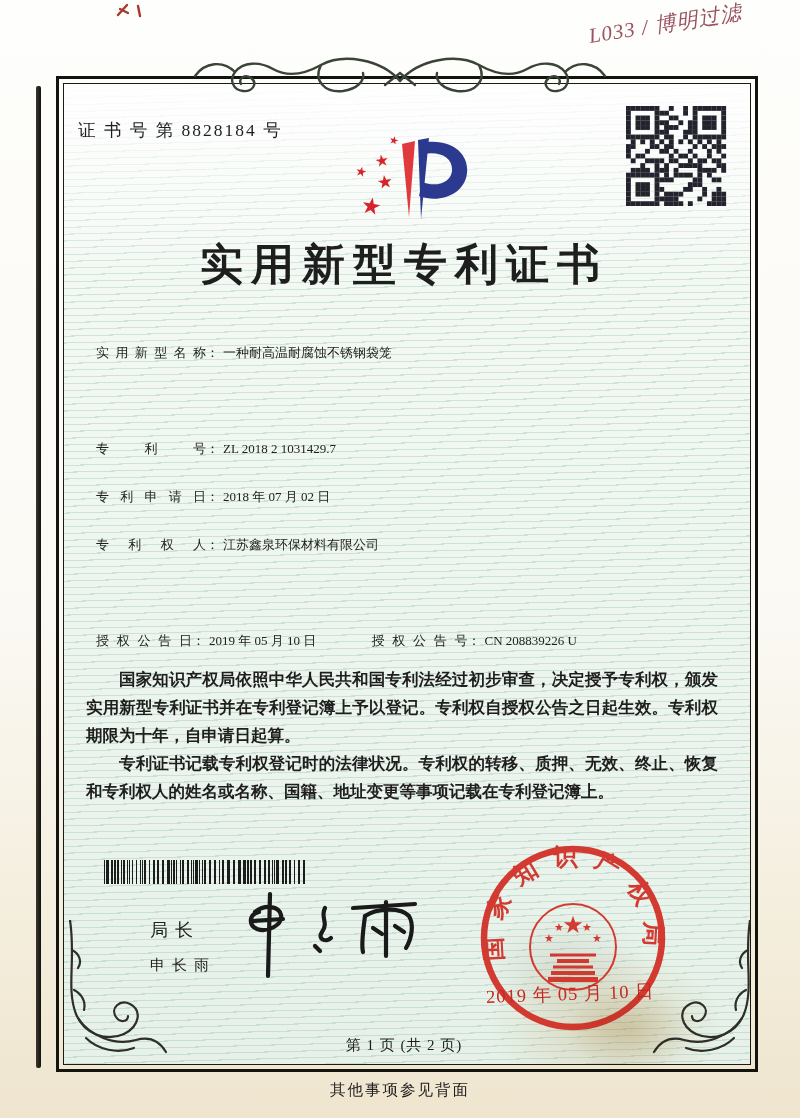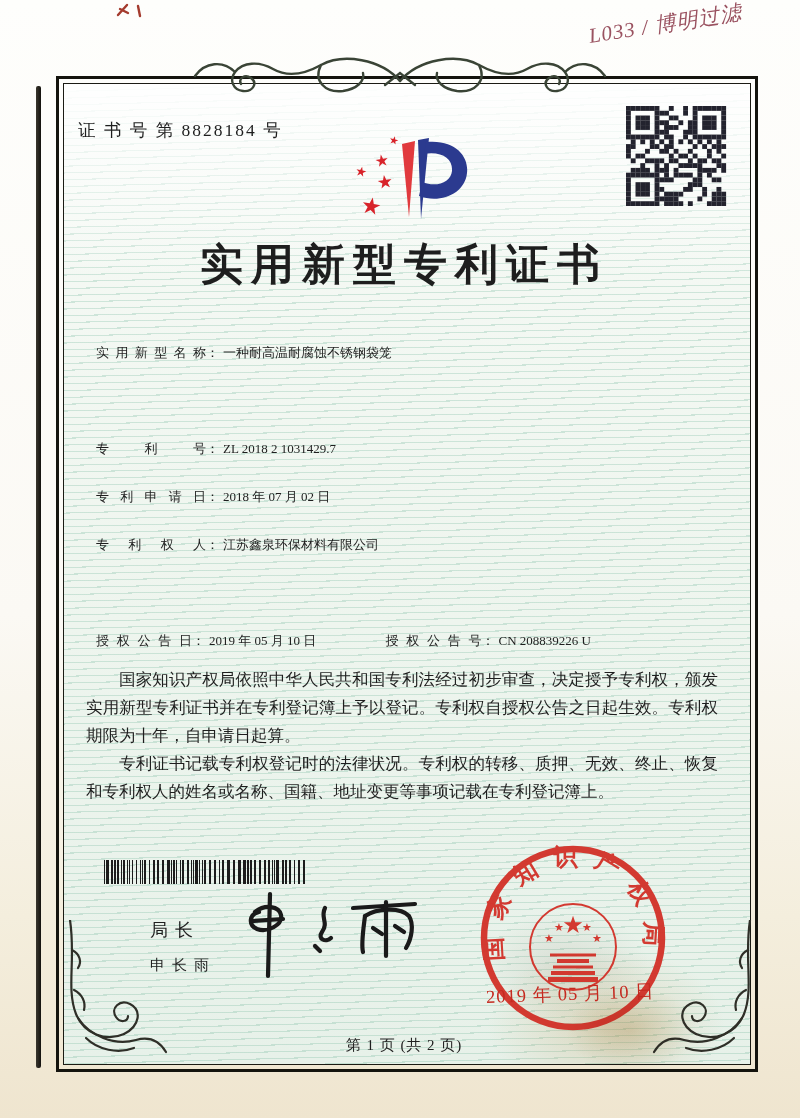--- a/index.html
+++ b/index.html
@@ -27,24 +27,24 @@
 
   .certno{left:78px;top:118px;font-size:17.5px;letter-spacing:2px;z-index:5;}
 
   .title{left:56px;top:236px;width:696px;text-align:center;font-size:43px;font-weight:bold;
     letter-spacing:8px;z-index:5;}
 
   .field{left:96px;width:640px;font-size:13px;z-index:5;white-space:nowrap;}
   .flabel{display:inline-block;width:110px;text-align:justify;text-align-last:justify;vertical-align:bottom;}
   .fcolon{display:inline-block;margin-right:4px;}
   .grant-pair{display:inline-block;}
-  .grant-pair + .grant-pair{margin-left:66px;}
+  .grant-pair + .grant-pair{margin-left:52px;}
   .grant-pair .flabel{width:96px;}
 
-  .paras{left:86px;top:666px;width:632px;font-size:16.5px;line-height:1.7;z-index:5;text-align:justify;}
+  .paras{left:86px;top:666px;width:632px;font-size:16.5px;line-height:1.7;z-index:5;text-align:justify;font-weight:bold;}
   .paras p{margin:0;text-indent:2em;}
 
   .barcode{left:104px;top:860px;width:208px;height:24px;z-index:5;font-size:0;}
   .barcode i{display:inline-block;height:100%;background:#1c1c1c;}
 
   .signer-title{left:150px;top:918px;font-size:18px;letter-spacing:7px;z-index:5;}
   .signer-name{left:150px;top:956px;font-size:15px;letter-spacing:7px;z-index:5;}
   .signature{left:225px;top:888px;z-index:5;}
 
   .seal{left:478px;top:843px;z-index:6;opacity:.94;}
@@ -449,15 +449,16 @@
       <path d="M72,112 L118,112" fill="none"></path>
       <rect x="79" y="116" width="32" height="4" stroke="none"></rect>
       <path d="M75,124 L115,124" fill="none"></path>
       <rect x="73" y="128" width="44" height="4" stroke="none"></rect>
       <rect x="70" y="134" width="50" height="5" stroke="none"></rect>
     </g>
   </svg>
   <div class="abs seal-date">2019 年 05 月 10 日</div>
 
   <div class="abs pageinfo">第 1 页 (共 2 页)</div>
+  <div class="abs footnote">其他事项参见背面</div>
 
   <div class="abs stain"></div>
 </div>
 
 </body></html>

